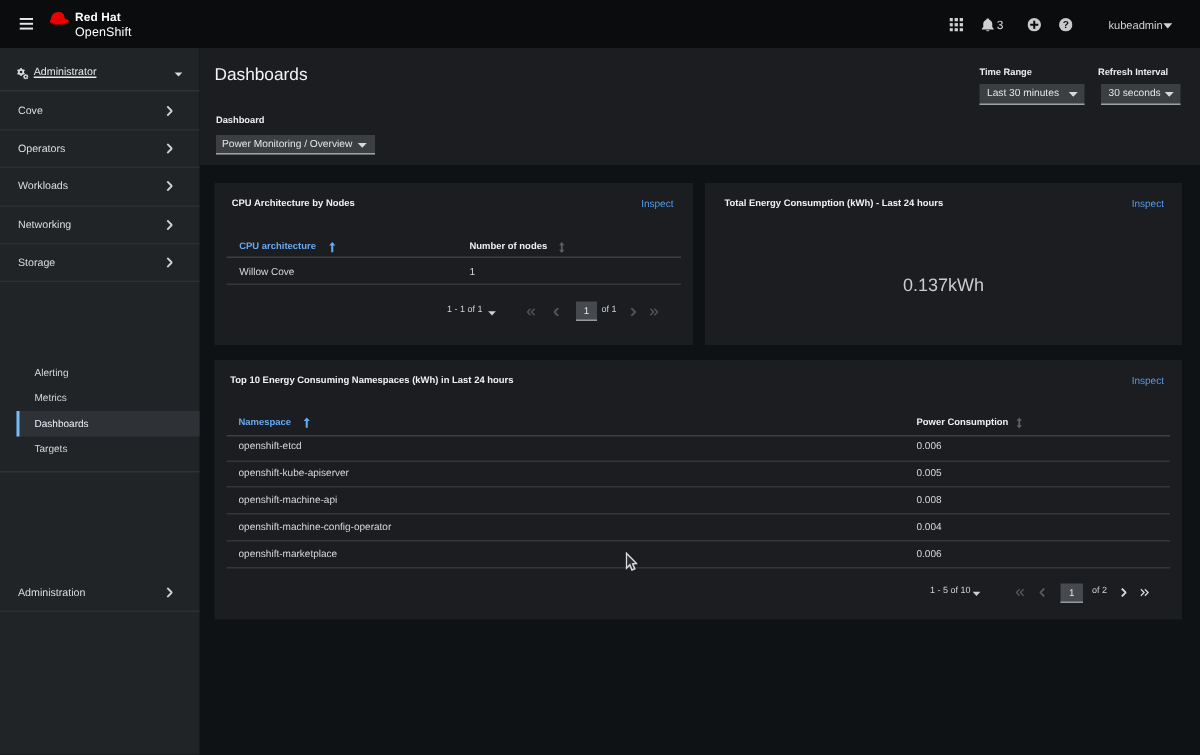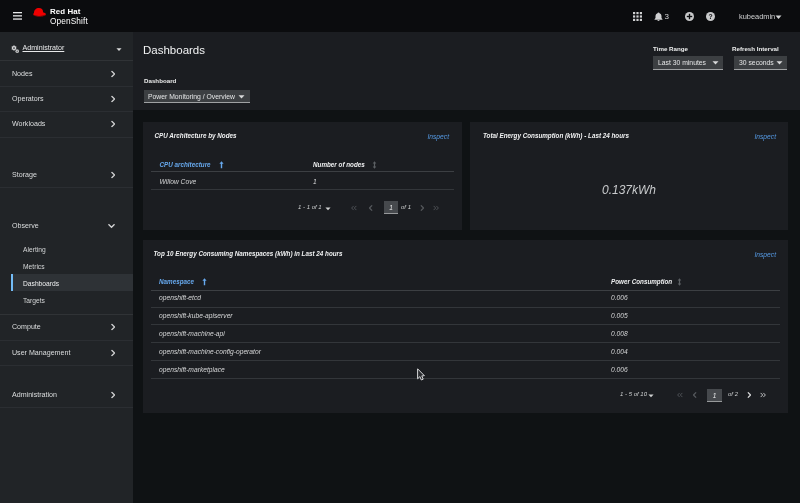--- a/index.html
+++ b/index.html
@@ -11,21 +11,21 @@
   
   #sidebar { position:absolute; left:0; top:32px; width:133px; height:471px; background:#212427; }
   .navitem { position:absolute; left:0; width:133px; border-bottom:1px solid #2b2e32;
     color:#dcdedf; font-size:7.1px; }
   .navitem span.lbl { position:absolute; left:12px; top:50%; transform:translateY(-50%); }
   .navchev { position:absolute; right:18px; top:50%; transform:translateY(-50%); }
   .subitem { position:absolute; left:0; width:133px; color:#d4d6d7; font-size:6.7px; }
   .subitem span { position:absolute; left:23px; top:50%; transform:translateY(-50%); }
   
   #headsec { position:absolute; left:133px; top:32px; width:667px; height:78px; background:#1b1d21; }
-  .card { position:absolute; background:#1b1d21;font-style:italic; }
+  .card { position:absolute; background:#1b1d21; }
   .ctitle { position:absolute; font-size:6.3px; font-weight:bold; color:#f0f1f2; }
   .inspect { position:absolute; font-size:6.7px; color:#559ae5; margin-top:0.5px; }
   .thblue { color:#67a9ee; font-weight:bold; font-size:6.3px; position:absolute; }
   .thw { color:#eeeff0; font-weight:bold; font-size:6.3px; position:absolute; }
   .td { color:#d6d7d8; font-size:6.7px; position:absolute; }
   .pgtext { color:#cfd1d2; font-size:6px; position:absolute; }
   .hline { position:absolute; height:1px; }
 </style>
 </head>
 <body>
@@ -97,74 +97,62 @@
         </g>
         <circle cx="18.5" cy="18.5" r="1.8" fill="#212427"></circle>
       </g>
     </svg>
     <span style="position:absolute; left:22.5px; top:50%; transform:translateY(-50%); font-size:7.1px; color:#e8e9ea;text-decoration:underline;">Administrator</span>
     <svg class="abs" style="right:11px; top:12px;" width="6" height="3.5" viewBox="0 0 7 4">
         <path d="M0.5 0.3 L3.5 3.5 L6.5 0.3 Z" fill="#d8d9da"></path>
       </svg>
   </div>
   <div class="navitem" style="top:29.7px; height:25.3px;">
-      <span class="lbl">Nodes</span>
+      <span class="lbl">Cove</span>
       <svg class="navchev" width="4.5" height="7" viewBox="0 0 5 8">
         <path d="M0.5 0.5 L4 4 L0.5 7.5" stroke="#d0d1d2" stroke-width="1.5" fill="none"></path>
       </svg>
     </div>
   <div class="navitem" style="top:55px; height:25.3px;">
       <span class="lbl">Operators</span>
       <svg class="navchev" width="4.5" height="7" viewBox="0 0 5 8">
         <path d="M0.5 0.5 L4 4 L0.5 7.5" stroke="#d0d1d2" stroke-width="1.5" fill="none"></path>
       </svg>
     </div>
   <div class="navitem" style="top:80.3px; height:25.3px;">
       <span class="lbl">Workloads</span>
       <svg class="navchev" width="4.5" height="7" viewBox="0 0 5 8">
         <path d="M0.5 0.5 L4 4 L0.5 7.5" stroke="#d0d1d2" stroke-width="1.5" fill="none"></path>
       </svg>
     </div>
+  <div class="navitem" style="top:105.6px; height:25.3px;">
+      <span class="lbl">Networking</span>
+      <svg class="navchev" width="4.5" height="7" viewBox="0 0 5 8">
+        <path d="M0.5 0.5 L4 4 L0.5 7.5" stroke="#d0d1d2" stroke-width="1.5" fill="none"></path>
+      </svg>
+    </div>
   <div class="navitem" style="top:131px; height:25.3px;padding-left:16px;">
       <span class="lbl">Storage</span>
       <svg class="navchev" width="4.5" height="7" viewBox="0 0 5 8">
         <path d="M0.5 0.5 L4 4 L0.5 7.5" stroke="#d0d1d2" stroke-width="1.5" fill="none"></path>
       </svg>
     </div>
-  <div class="navitem" style="top:181.7px; height:25.3px; border-bottom:none;">
-      <span class="lbl">Observe</span>
-      <svg class="navchev" width="7" height="4.5" viewBox="0 0 8 5">
-        <path d="M0.5 0.5 L4 4 L7.5 0.5" stroke="#d0d1d2" stroke-width="1.5" fill="none"></path>
-      </svg>
-    </div>
   <div class="subitem" style="top:208px; height:17px;">
       <span>Alerting</span>
     </div>
   <div class="subitem" style="top:225px; height:17px;">
       <span>Metrics</span>
     </div>
   <div class="subitem" style="left:11px; top:242px; width:122px; height:17px; background:#2e3236; border-left:2px solid #73bcf7;">
       <span style="left:10px; color:#f0f1f2;">Dashboards</span>
     </div>
   <div class="subitem" style="top:259px; height:17px;">
       <span>Targets</span>
     </div>
   <div class="hline" style="left:0; top:282px; width:133px; background:#303336;"></div>
-  <div class="navitem" style="top:283px; height:25.5px;">
-      <span class="lbl">Compute</span>
-      <svg class="navchev" width="4.5" height="7" viewBox="0 0 5 8">
-        <path d="M0.5 0.5 L4 4 L0.5 7.5" stroke="#d0d1d2" stroke-width="1.5" fill="none"></path>
-      </svg>
-    </div>
-  <div class="navitem" style="top:308.5px; height:25.5px;">
-      <span class="lbl">User Management</span>
-      <svg class="navchev" width="4.5" height="7" viewBox="0 0 5 8">
-        <path d="M0.5 0.5 L4 4 L0.5 7.5" stroke="#d0d1d2" stroke-width="1.5" fill="none"></path>
-      </svg>
-    </div>
   <div class="navitem" style="top:350px; height:26px;">
       <span class="lbl">Administration</span>
       <svg class="navchev" width="4.5" height="7" viewBox="0 0 5 8">
         <path d="M0.5 0.5 L4 4 L0.5 7.5" stroke="#d0d1d2" stroke-width="1.5" fill="none"></path>
       </svg>
     </div>
 </div>
 <div id="headsec"></div>
 
 <div class="abs" style="left:143px; top:44px; font-size:11.5px; color:#f2f3f4;">Dashboards</div>

